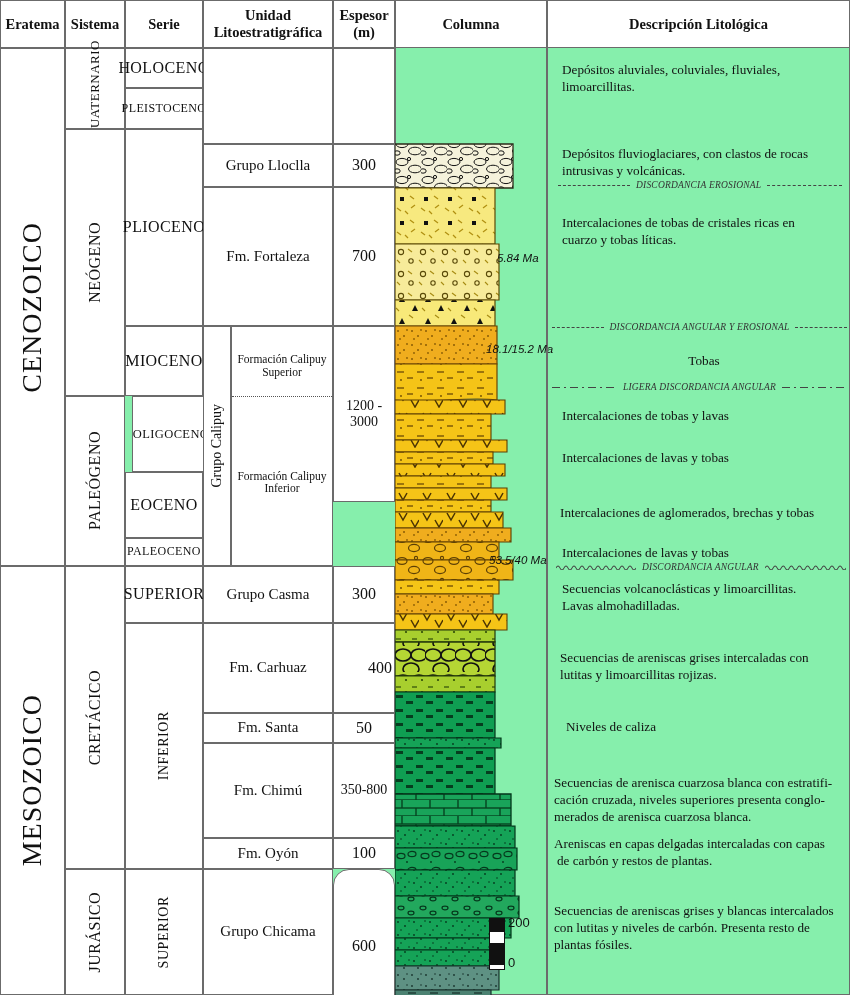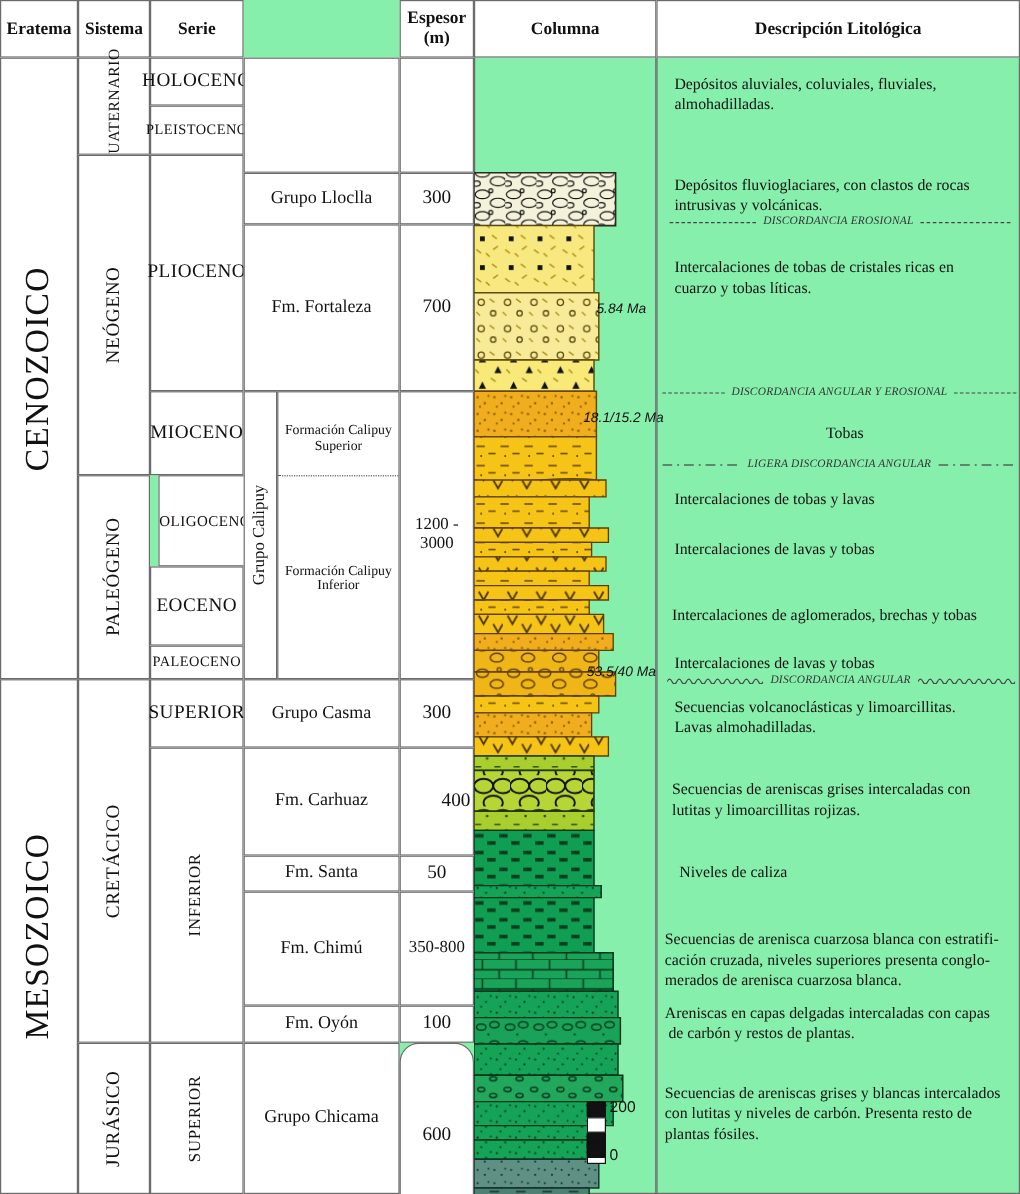--- a/index.html
+++ b/index.html
@@ -56,20 +56,24 @@
 
   <div class="cell hdr" style="left:0;top:0;width:65px;height:48px;">
     <span>Eratema</span>
     </div>
   <div class="cell hdr" style="left:65px;top:0;width:60px;height:48px;">
     <span>Sistema</span>
     </div>
   <div class="cell hdr" style="left:125px;top:0;width:78px;height:48px;">
     <span>Serie</span>
     </div>
+  <div class="cell hdr" style="left:203px;top:0;width:130px;height:48px;flex-direction:column;">
+    <span>Unidad</span>
+    <span>Litoestratigráfica</span>
+    </div>
   <div class="cell hdr" style="left:333px;top:0;width:62px;height:48px;flex-direction:column;">
     <span>Espesor</span>
     <span>(m)</span>
     </div>
   <div class="cell hdr" style="left:395px;top:0;width:152px;height:48px;">
     <span>Columna</span>
     </div>
   <div class="cell hdr" style="left:547px;top:0;width:303px;height:48px;">
     <span>Descripción Litológica</span>
     </div>
@@ -169,21 +173,21 @@
     <span class="unit">Grupo Chicama</span>
     </div>
 
   <div class="cell" style="left:333px;top:48px;width:62px;height:96px;"></div>
   <div class="cell" style="left:333px;top:144px;width:62px;height:43px;">
     <span class="esp">300</span>
     </div>
   <div class="cell" style="left:333px;top:187px;width:62px;height:139px;">
     <span class="esp">700</span>
     </div>
-  <div class="cell" style="left:333px;top:326px;width:62px;height:240px;flex-direction:column;">
+  <div class="cell" style="left:333px;top:326px;width:62px;height:176px;flex-direction:column;">
     <span class="espSm">1200 -</span>
     <span class="espSm">3000</span>
     </div>
   <div class="cell" style="left:333px;top:566px;width:62px;height:57px;">
     <span class="esp">300</span>
     </div>
   <div class="cell" style="left:333px;top:623px;width:62px;height:90px;justify-content:flex-end;">
     <span class="esp">400</span>
     </div>
   <div class="cell" style="left:333px;top:713px;width:62px;height:30px;">
@@ -393,21 +397,21 @@
   <div class="sblab" style="left:508px;top:955px;">0</div>
 
   <div class="age" style="left:497px;top:252px;">5.84 Ma</div>
   <div class="age" style="left:486px;top:343px;">18.1/15.2 Ma</div>
   <div class="age" style="left:489px;top:554px;">53.5/40 Ma</div>
 
   <div class="bx" style="left:547px;top:48px;width:303px;height:947px;border-left:1px solid #6b6b6b;border-right:1px solid #6b6b6b;border-bottom:1px solid #6b6b6b;"></div>
 
   <div class="descwrap desc" style="left:562px;top:62px;width:280px;">
     <p>Depósitos aluviales, coluviales, fluviales,</p>
-    <p>almohadilladas.</p>
+    <p>limoarcillitas.</p>
   </div>
 
   <div class="descwrap desc" style="left:562px;top:146px;width:284px;">
     <p>Depósitos fluvioglaciares, con clastos de rocas</p>
     <p>intrusivas y volcánicas.</p>
   </div>
 
   <div class="unconf" style="left:558px;top:180px;width:284px;">
     <div class="dashline" style="max-width:72px;"></div>
     <div class="lbl">DISCORDANCIA EROSIONAL</div>

